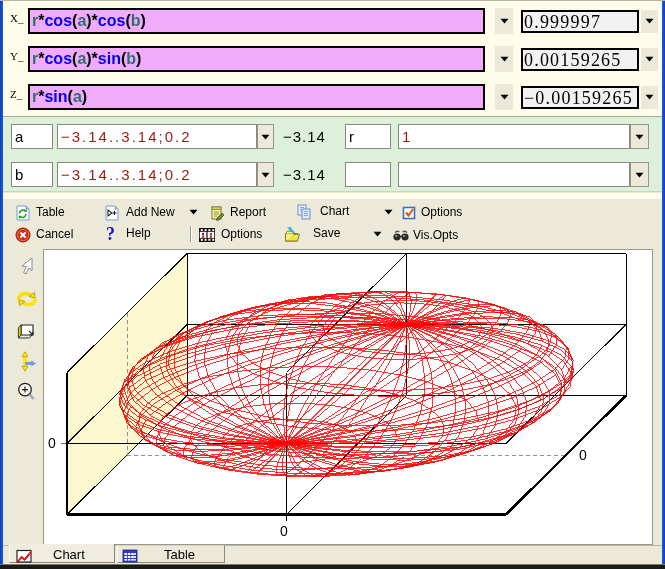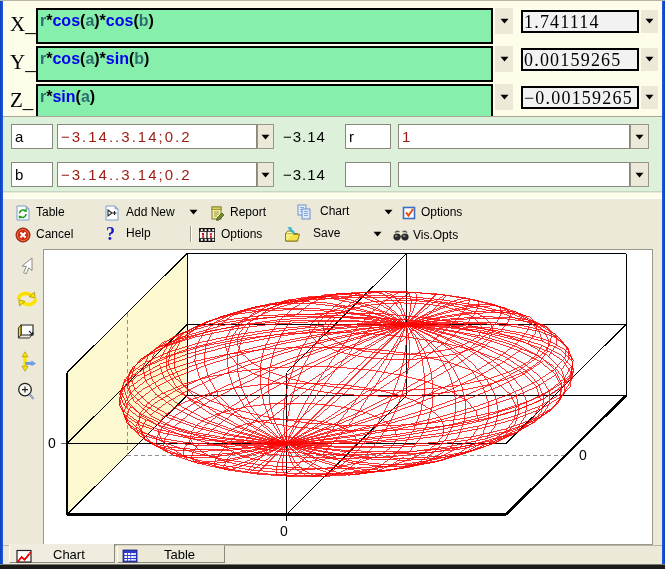--- a/index.html
+++ b/index.html
@@ -3,22 +3,22 @@
 * { margin:0; padding:0; box-sizing:border-box; }
 html,body { width:665px; height:569px; overflow:hidden; }
 body { position:relative; font-family:"Liberation Sans", sans-serif; background:#ece9d8; }
 .blue-l { position:absolute; left:0; top:0; width:3px; height:569px; background:linear-gradient(90deg,#0c3fba,#1e5ae6); z-index:30; }
 .blue-r { position:absolute; right:0; top:0; width:3px; height:569px; background:linear-gradient(90deg,#1e5ae6,#0c3fba); z-index:30; }
 .topline { position:absolute; left:0; top:0; width:665px; height:1px; background:#b8b5a8; z-index:31; }
 .creampanel { position:absolute; left:3px; top:1px; width:659px; height:115px; background:#fdfde9; }
 .greenpanel { position:absolute; left:3px; top:116px; width:659px; height:76px; background:#ddf1da; border-top:1px solid #a9a798; border-bottom:1px solid #c6d6c2; }
 .creamstrip { position:absolute; left:3px; top:193px; width:659px; height:5px; background:#fdfde9; }
 .toolbar { position:absolute; left:3px; top:198px; width:659px; height:50px; background:#ece9d8; border-top:1px solid #fff; }
-.flabel { position:absolute; left:10px; width:26px; font-family:"Liberation Serif", serif; font-size:21px; color:#000; }
-.fbox { position:absolute; left:36px; width:457px; height:36px; background:#86efac; border:2px solid #000; font-size:16px; font-weight:bold; letter-spacing:0px; padding:2px 0 0 2px; white-space:nowrap; }
+.flabel { position:absolute; left:10px; width:26px; font-family:"Liberation Serif", serif; font-size:11px; color:#000; }
+.fbox { position:absolute; left:28px; width:457px; height:26px; background:#f0abfc; border:2px solid #000; font-size:16px; font-weight:bold; letter-spacing:0px; padding:2px 0 0 2px; white-space:nowrap; }
 .fb { color:#0000f0; } .fv { color:#2e6e6e; } .fp { color:#000; } .fo { color:#000; }
 .fdrop { position:absolute; left:495px; width:18px; height:26px; background:#ece9d8; text-align:center; padding-top:10px; }
 .vbox { position:absolute; left:521px; width:118px; height:23px; background:#f2f2f2; border:2px solid #000; font-family:"Liberation Serif", serif; font-size:18px; letter-spacing:1.2px; padding:0 0 0 1px; white-space:nowrap; }
 .vdrop { position:absolute; left:641px; width:17px; height:23px; background:#ece9d8; text-align:center; padding-top:8px; }
 .pl { position:absolute; width:42px; height:25px; background:#fff; border:1px solid #8a887c; font-size:15px; padding:3px 0 0 3px; }
 .pc { position:absolute; height:25px; background:#fff; border:1px solid #8a887c; font-size:15px; letter-spacing:2px; color:#9b1b10; padding:3px 0 0 3px; white-space:nowrap; }
 .pd { position:absolute; width:17px; height:25px; background:#ece9d8; border:1px solid #97948a; text-align:center; padding-top:9px; }
 .pv { position:absolute; font-size:15px; color:#000; letter-spacing:1px; }
 .ticon { position:absolute; }
 .ttext { position:absolute; font-size:12px; color:#000; white-space:nowrap; }
@@ -38,21 +38,21 @@
 <div class="topline"></div>
 <div class="creampanel"></div>
 
 <div class="flabel" style="top:12px">X_</div>
 <div class="fbox" style="top:8px"><span class="fv">r</span><span class="fo">*</span><span class="fb">cos</span><span class="fp">(</span><span class="fv">a</span><span class="fp">)</span><span class="fo">*</span><span class="fb">cos</span><span class="fp">(</span><span class="fv">b</span><span class="fp">)</span></div>
 <div class="fdrop" style="top:8px">
     <svg width="9" height="6" viewBox="0 0 9 6">
       <path d="M0.5 0.8 h8 l-4 4.6 z" fill="#000"></path>
     </svg>
   </div>
-<div class="vbox" style="top:10px">1.741114</div>
+<div class="vbox" style="top:10px">0.999997</div>
 <div class="vdrop" style="top:10px">
     <svg width="9" height="6" viewBox="0 0 9 6">
       <path d="M0.5 0.8 h8 l-4 4.6 z" fill="#000"></path>
     </svg>
   </div>
 <div class="flabel" style="top:50px">Y_</div>
 <div class="fbox" style="top:46px"><span class="fv">r</span><span class="fo">*</span><span class="fb">cos</span><span class="fp">(</span><span class="fv">a</span><span class="fp">)</span><span class="fo">*</span><span class="fb">sin</span><span class="fp">(</span><span class="fv">b</span><span class="fp">)</span></div>
 <div class="fdrop" style="top:46px">
     <svg width="9" height="6" viewBox="0 0 9 6">
       <path d="M0.5 0.8 h8 l-4 4.6 z" fill="#000"></path>

